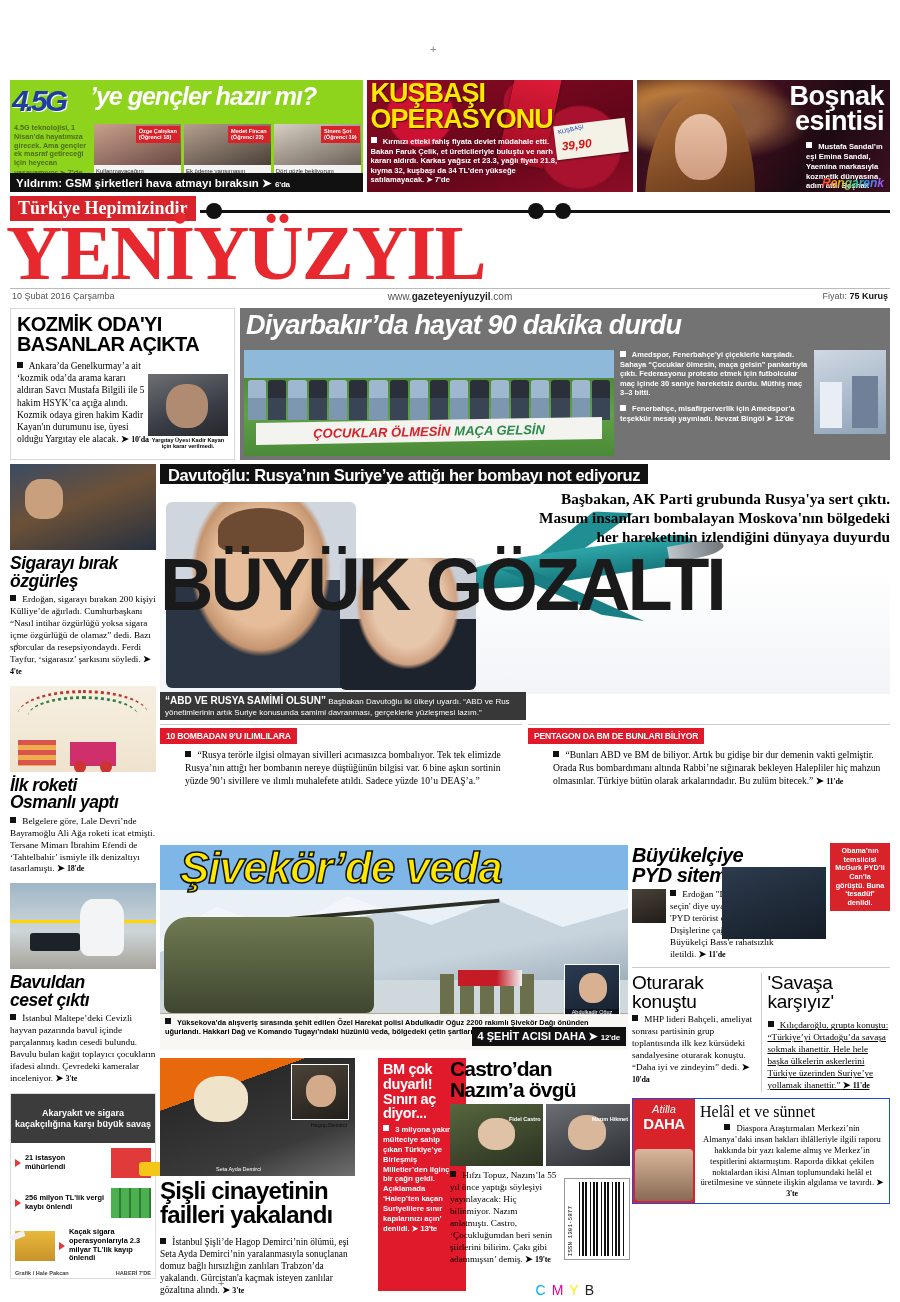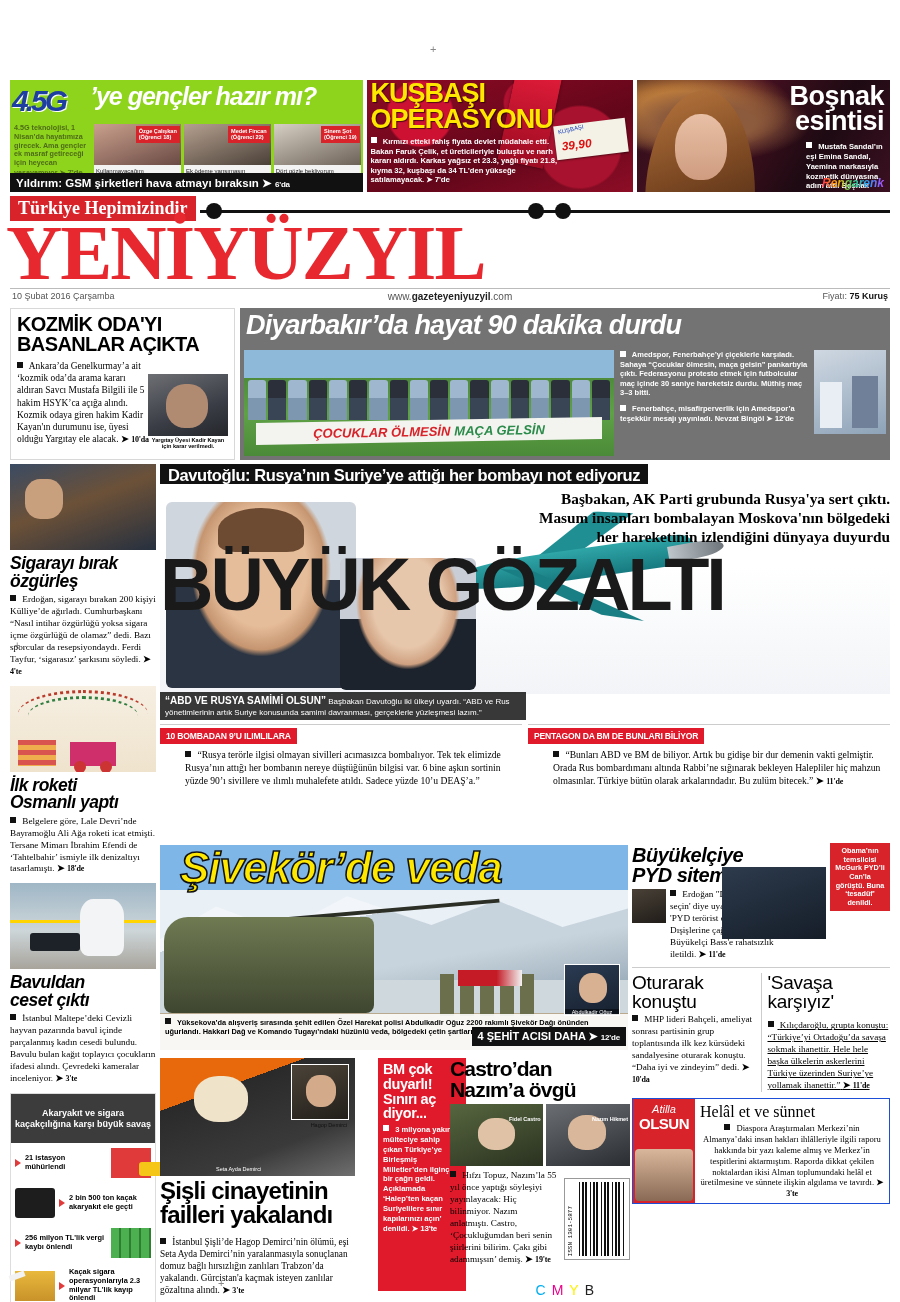--- a/index.html
+++ b/index.html
@@ -465,25 +465,20 @@
     </div>
 
     <div class="infog">
       <div class="ihead">Akaryakıt ve sigara kaçakçılığına karşı büyük savaş</div>
       <div class="irow">
         <i class="tri"></i>
         <span>21 istasyon mühürlendi</span>
         <i class="icon ic-pump"></i>
       </div>
       <div class="irow">
-        <i class="icon ic-jerry"></i>
-        <i class="tri"></i>
-        <span>2 bin 500 ton kaçak akaryakıt ele geçti</span>
-      </div>
-      <div class="irow">
         <i class="tri"></i>
         <span>256 milyon TL'lik vergi kaybı önlendi</span>
         <i class="icon ic-money"></i>
       </div>
       <div class="irow">
         <i class="icon ic-cig"></i>
         <i class="tri"></i>
         <span>Kaçak sigara operasyonlarıyla 2.3 milyar TL'lik kayıp önlendi</span>
       </div>
       <div class="ifoot">
@@ -613,21 +608,21 @@
           <span>Kılıçdaroğlu, grupta konuştu: “Türkiye’yi Ortadoğu’da savaşa sokmak ihanettir. Hele hele başka ülkelerin askerlerini Türkiye üzerinden Suriye’ye yollamak ihanettir.”</span>
           <span class="arrow">➤</span>
           <span class="pg">11'de</span>
         </div>
       </div>
     </div>
 
     <div class="atilla">
       <div class="badge">
         <div class="n1">Atilla</div>
-        <div class="n2">OLSUN</div>
+        <div class="n2">DAHA</div>
         <div class="ph"></div>
       </div>
       <div class="body">
         <h4>Helâl et ve sünnet</h4>
         <p>
           <span class="bullet"></span>
           <span>Diaspora Araştırmaları Merkezi’nin Almanya’daki insan hakları ihlâlleriyle ilgili raporu hakkında bir yazı kaleme almış ve Merkez’in tespitlerini aktarmıştım. Raporda dikkat çekilen noktalardan ikisi Alman toplumundaki helâl et üretilmesine ve sünnete ilişkin algılama ve tavırdı.</span>
           <span class="arrow">➤</span>
           <span class="pg">3'te</span>
         </p>

